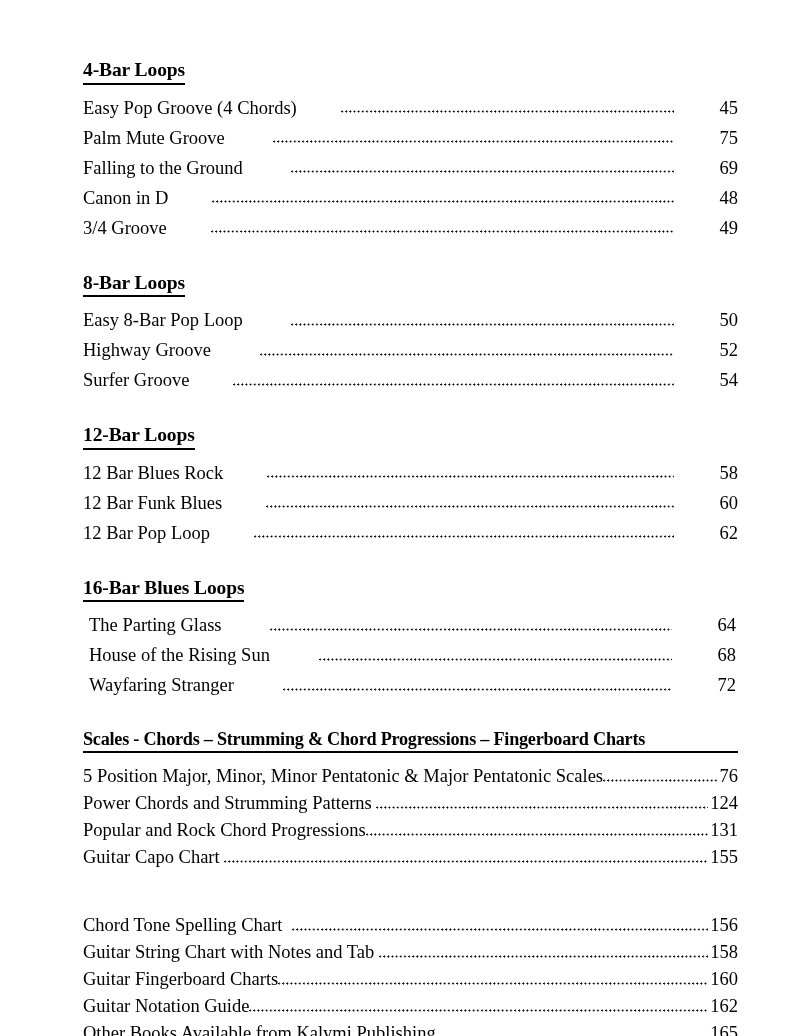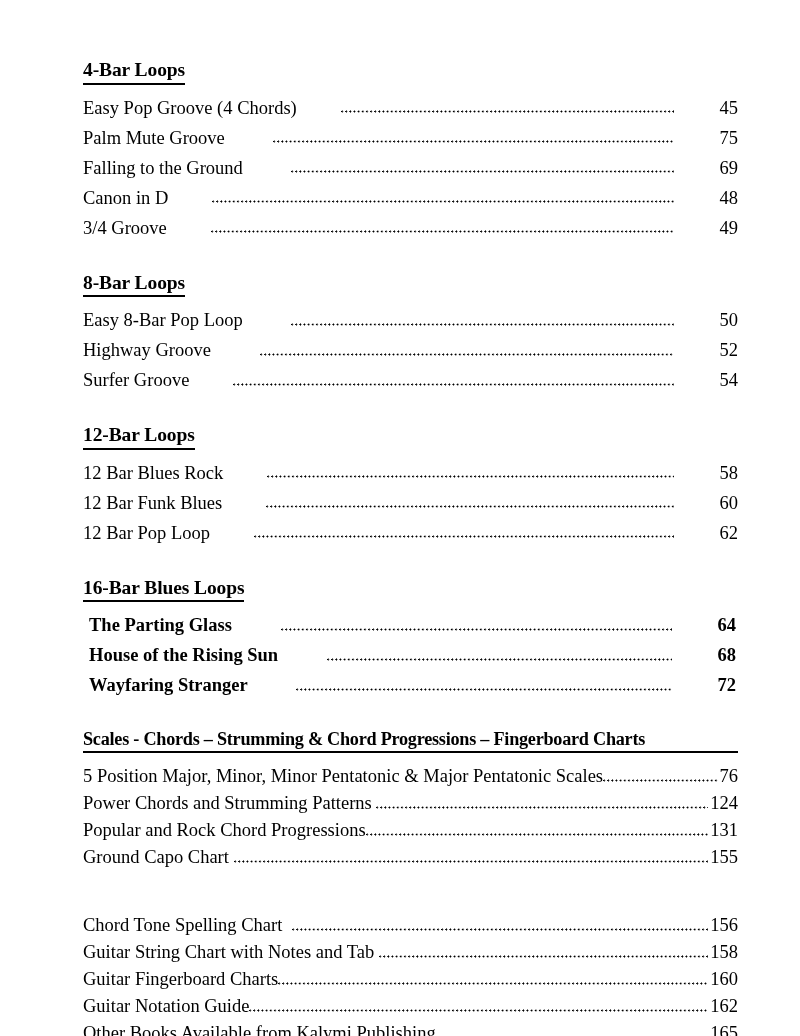--- a/index.html
+++ b/index.html
@@ -85,21 +85,21 @@
 
   
   .gap-head-first { height: 0px; }
   .sec-gap  { height: 24px; }   
   .head-gap { height: 14px; }   
 
   .rows-30 .entry { margin-bottom: 11.5px; gap: 44px; }  
   .rows-27 .entry { margin-bottom: 8.5px; }   
 
   
-  .indent { padding-left: 6px; padding-right: 2px; font-weight: bold; }
+  .indent { padding-left: 6px; padding-right: 2px; }
 </style>
 </head>
 <body>
 
 <div class="page">
   <div class="toc">
       <div class="section"><div class="gap-head-first"></div><div class="sec-head">4-Bar Loops</div><div class="head-gap"></div><div class="entry-list rows-30">
           <div class="entry">
             <span class="title" style="white-space: pre;">Easy Pop Groove (4 Chords)</span>
             <span class="leader"></span>
@@ -191,21 +191,21 @@
             <span class="title" style="white-space: pre;">Power Chords and Strumming Patterns </span>
             <span class="leader"></span>
             <span class="pageno">124</span>
           </div>
           <div class="entry">
             <span class="title" style="white-space: pre;">Popular and Rock Chord Progressions</span>
             <span class="leader"></span>
             <span class="pageno">131</span>
           </div>
           <div class="entry">
-            <span class="title" style="white-space: pre;">Ground Capo Chart </span>
+            <span class="title" style="white-space: pre;">Guitar Capo Chart </span>
             <span class="leader"></span>
             <span class="pageno">155</span>
           </div>
           <div class="entry">
             <span class="title" style="white-space: pre; margin-top: 41px;">Chord Tone Spelling Chart  </span>
             <span class="leader"></span>
             <span class="pageno">156</span>
           </div>
           <div class="entry">
             <span class="title" style="white-space: pre;">Guitar String Chart with Notes and Tab </span>

